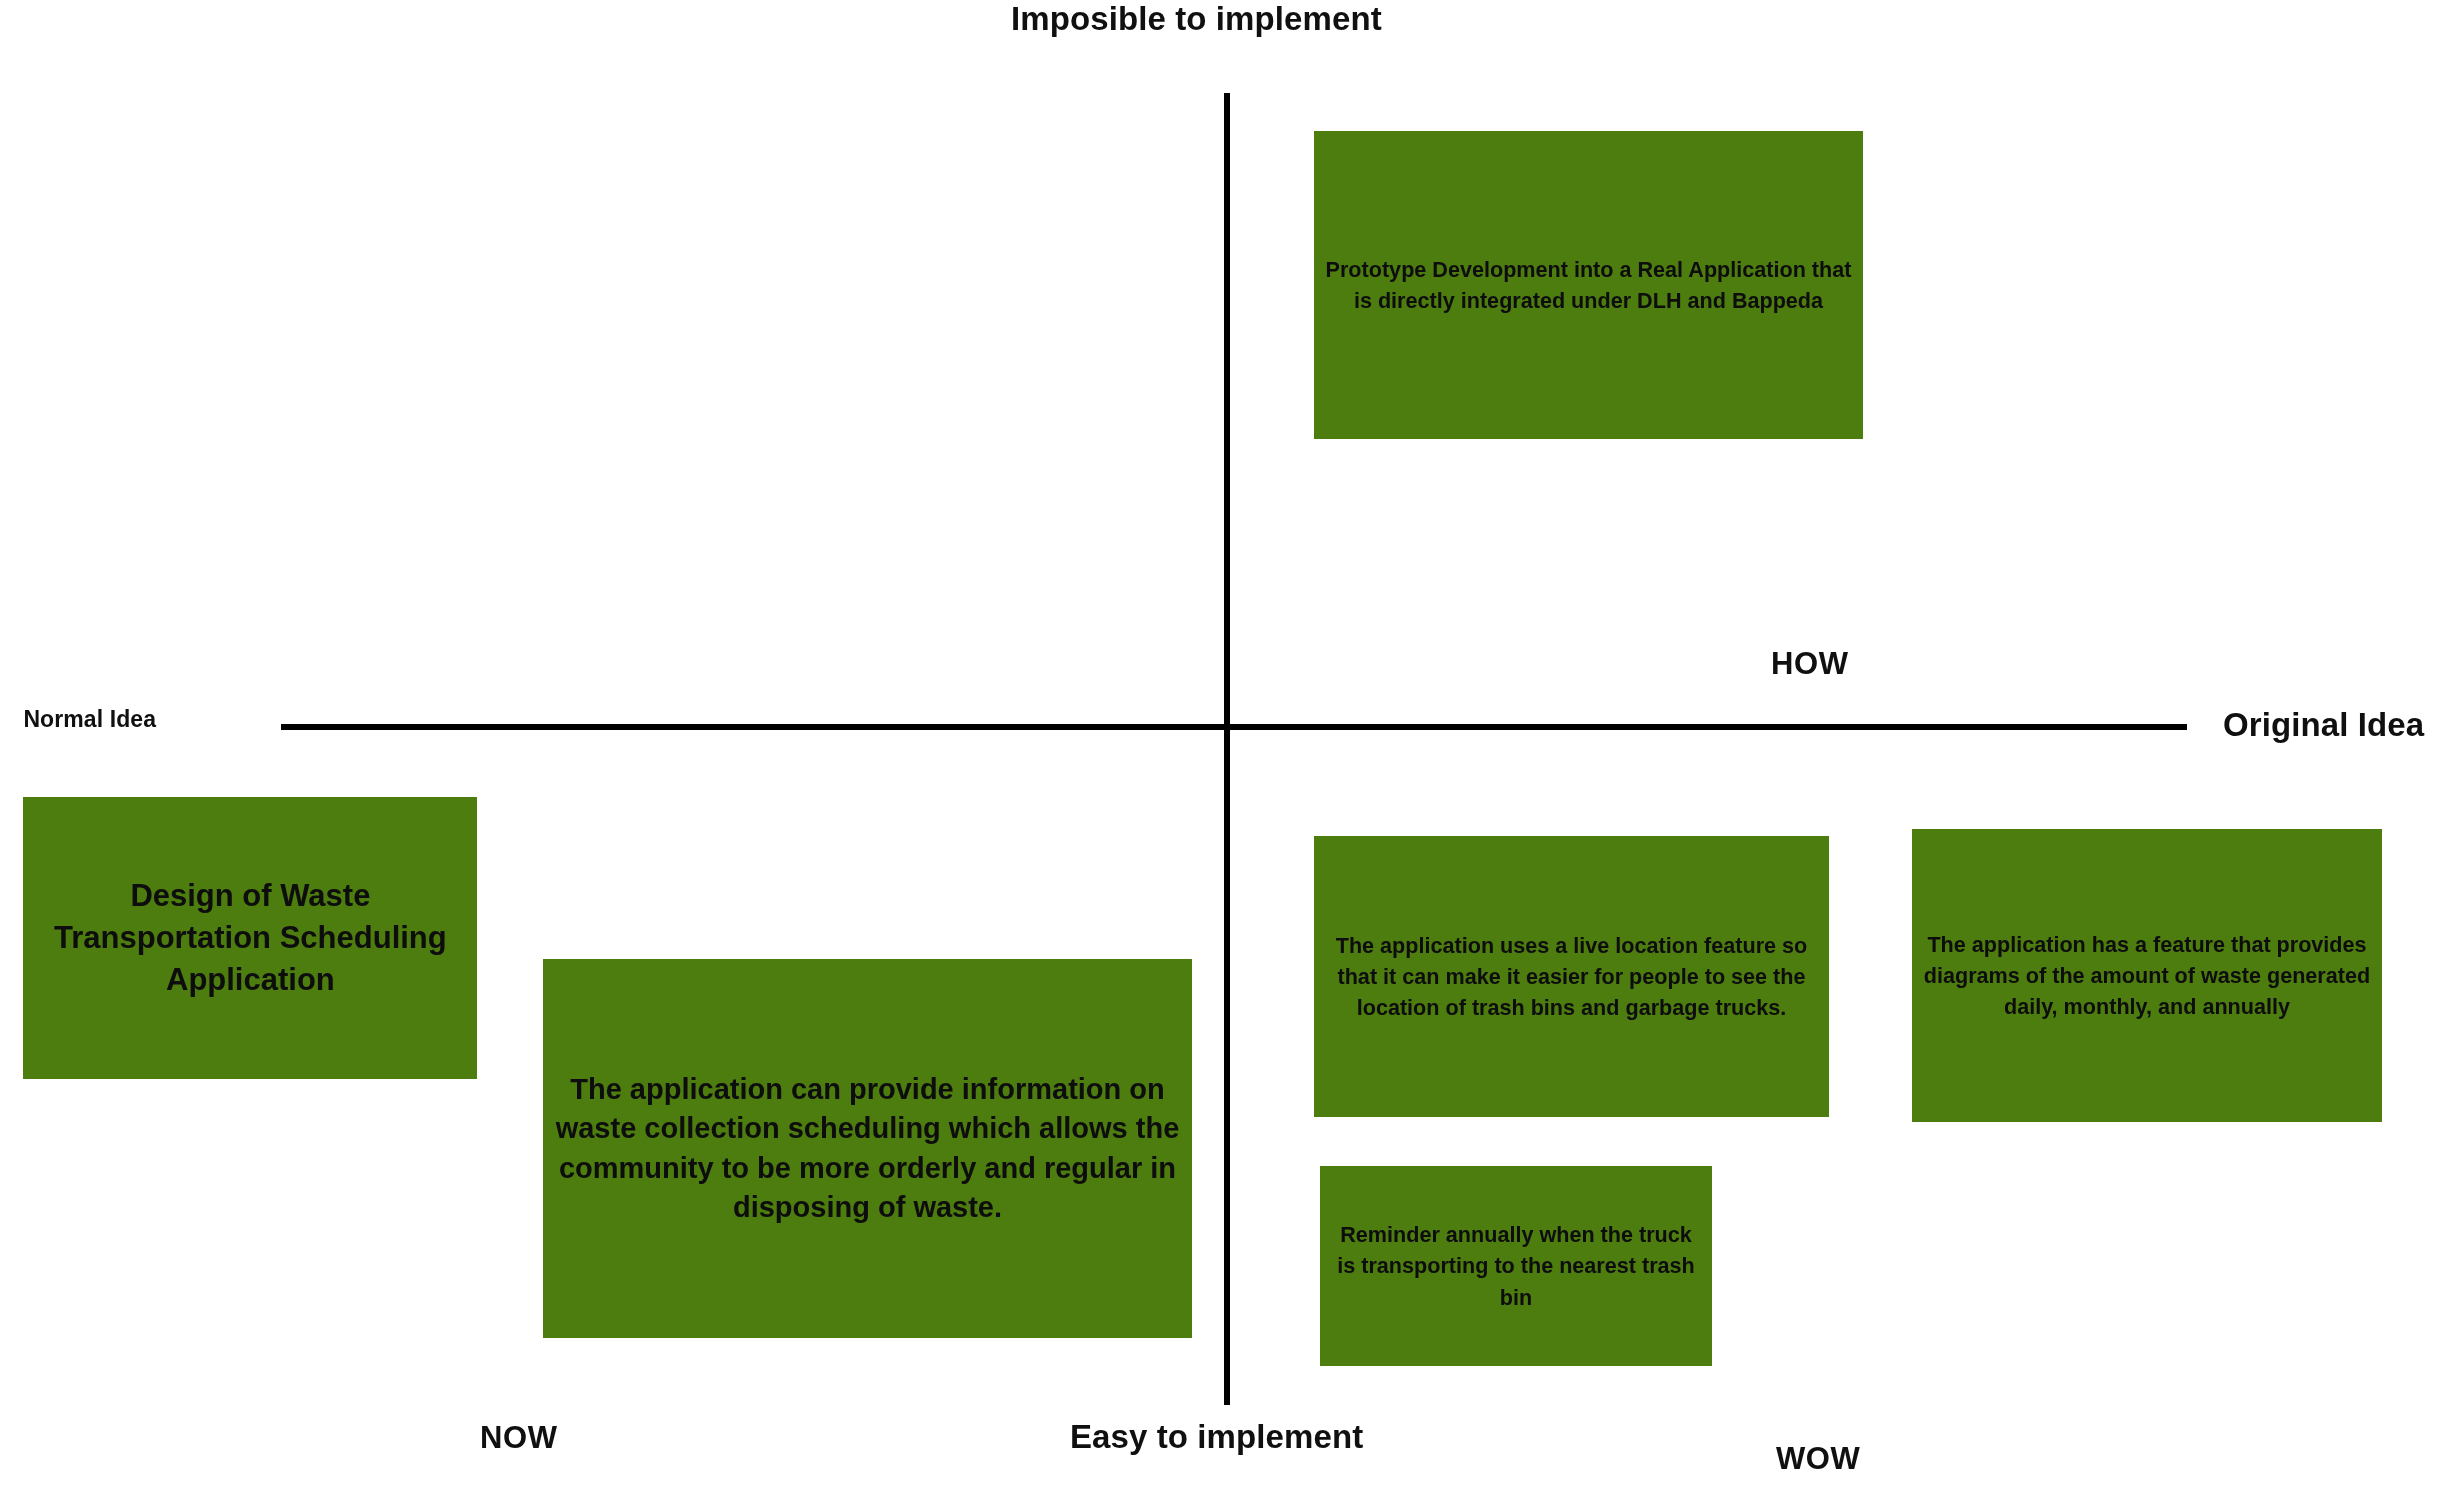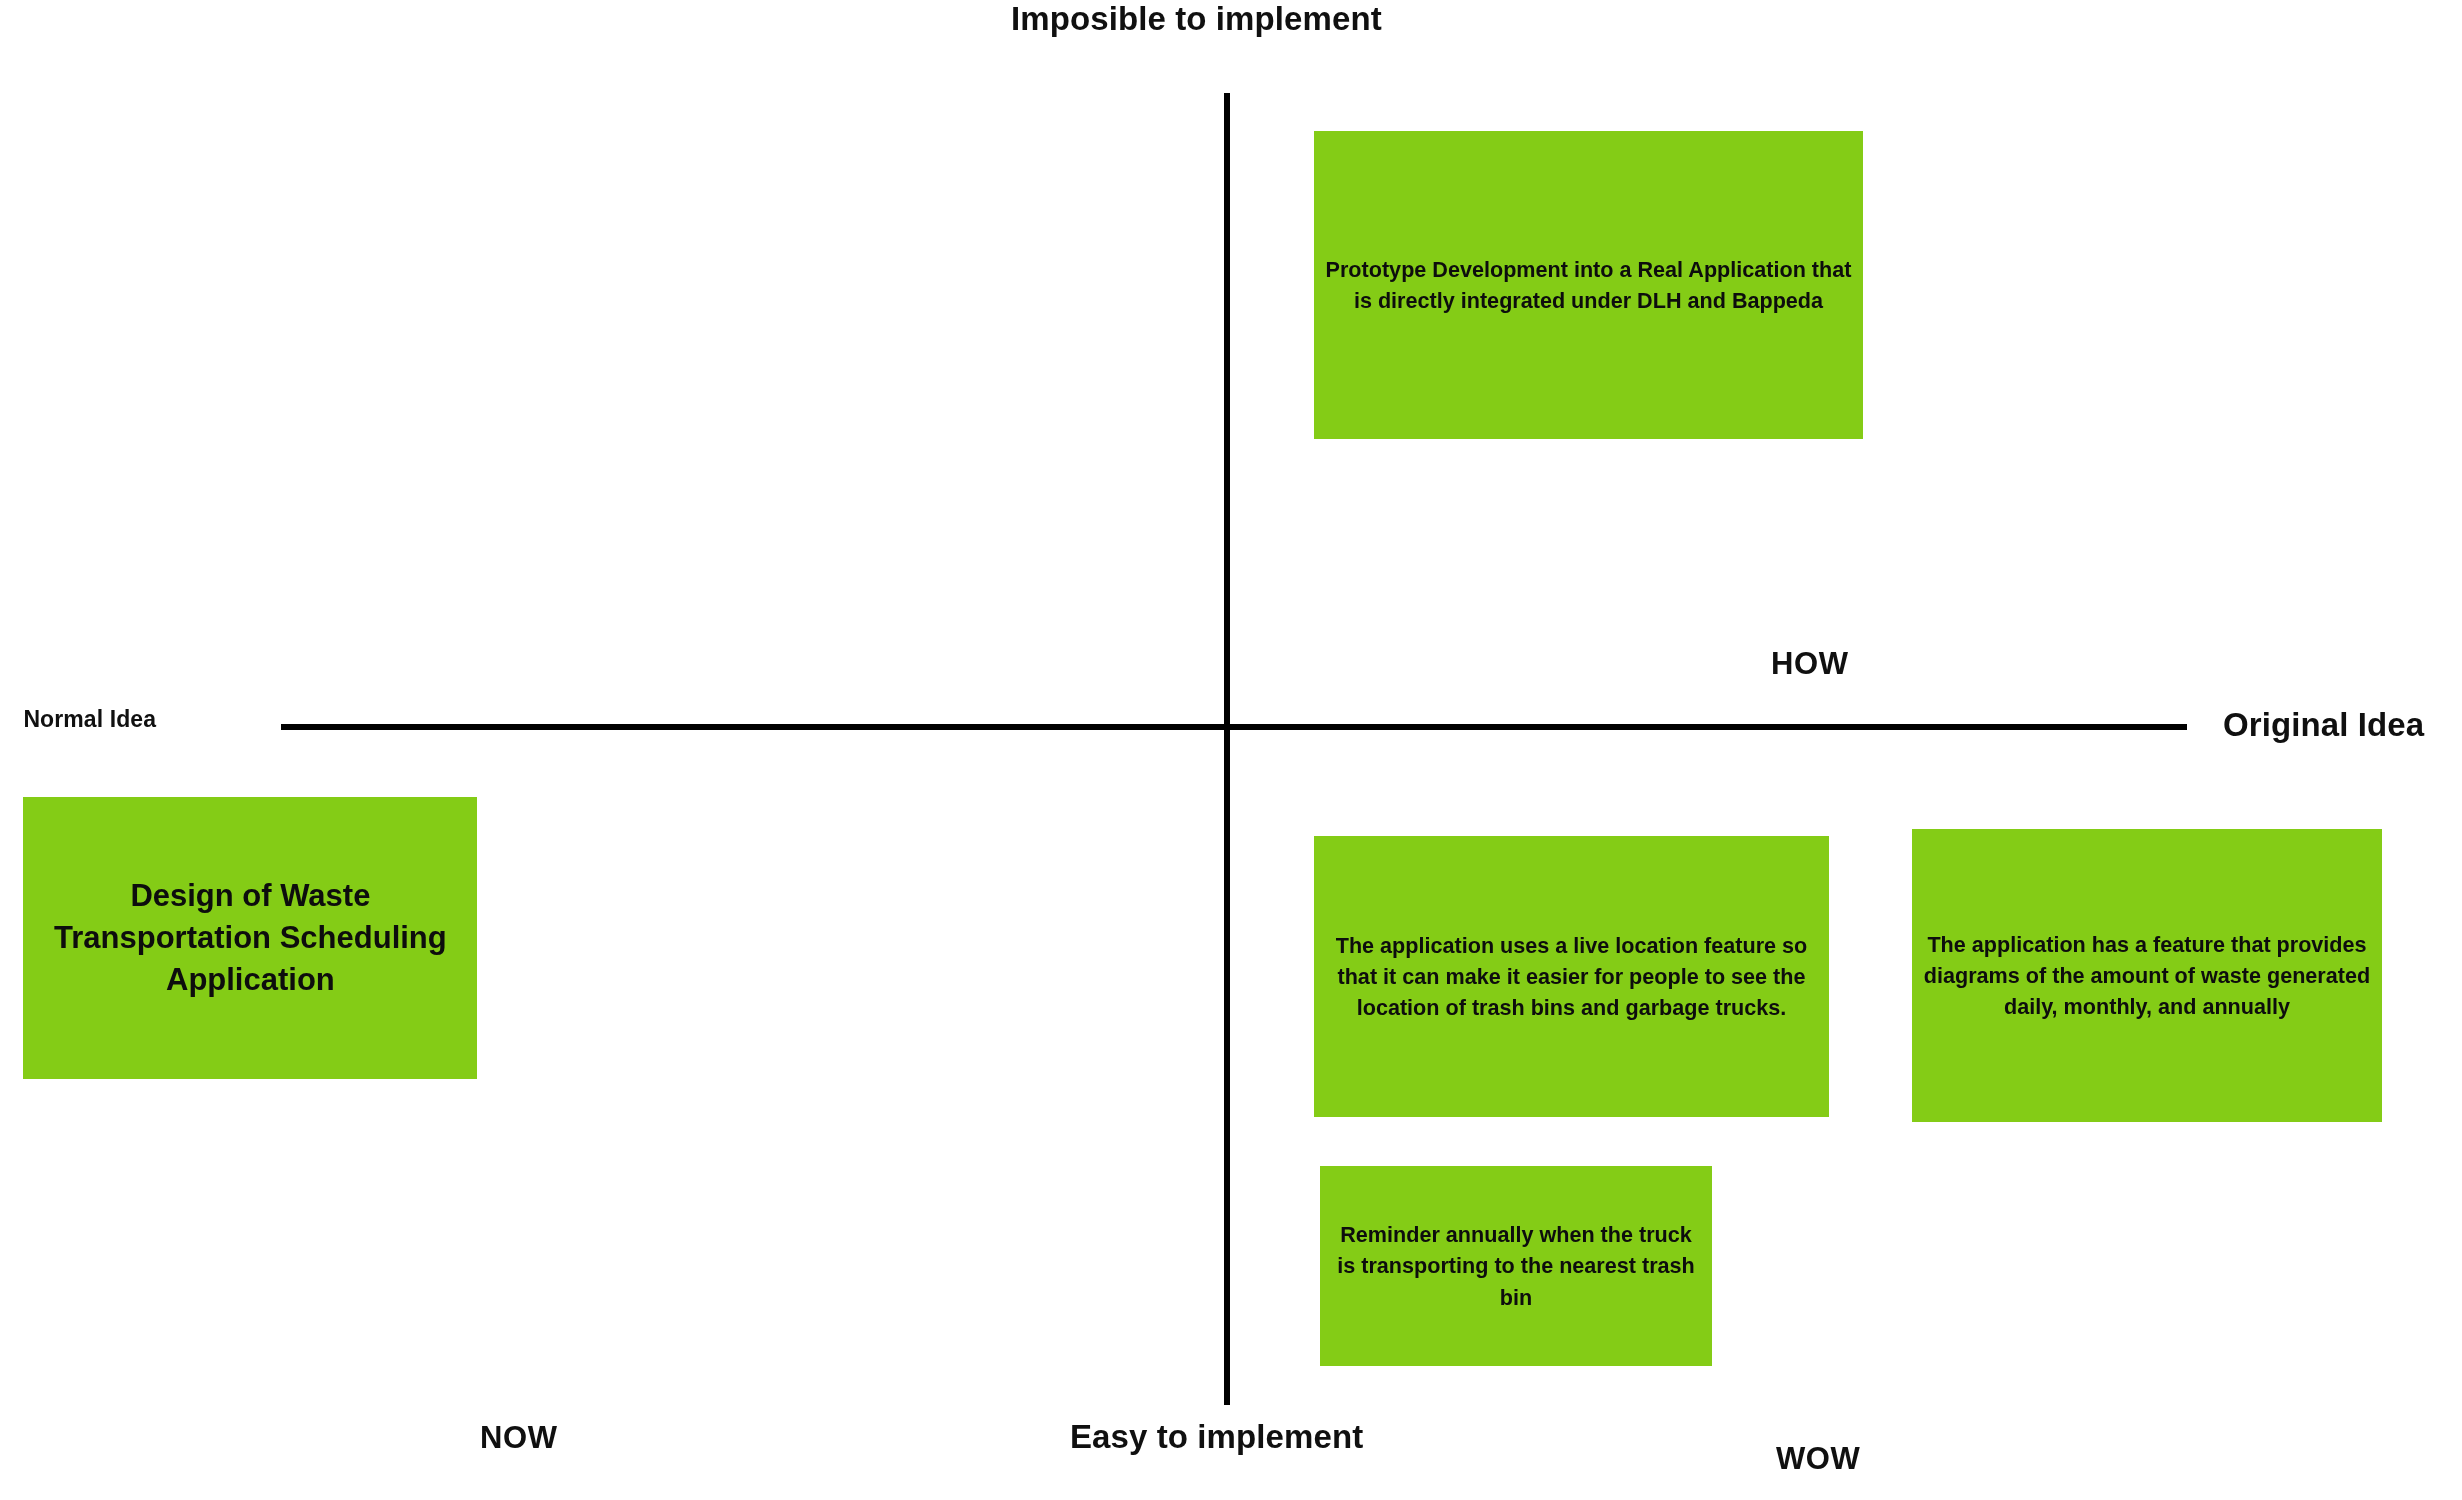--- a/index.html
+++ b/index.html
@@ -40,21 +40,21 @@
   }
   .label-top       { font-size: 33px; }
   .label-bottom    { font-size: 33px; }
   .label-left      { font-size: 23px; }
   .label-right     { font-size: 33px; }
   .quad-label      { font-size: 31px; font-weight: bold; letter-spacing: 0.6px; }
 
   
   .card {
     position: absolute;
-    background: #84cc16;
+    background: #4d7c0f;
     display: flex;
     align-items: center;
     justify-content: center;
     box-sizing: border-box;
   }
   .card-text {
     text-align: center;
     font-weight: bold;
     color: #0d0d0d;
     line-height: 1.33;
@@ -90,20 +90,23 @@
   <div class="axis-label quad-label" style="left:1776px; top:1420px;margin-top:21px;">WOW</div>
 
   <div class="card" style="left:1314px; top:131px; width:549px; height:308px;">
     <div class="card-text t-sm">Prototype Development into a Real Application that is directly integrated under DLH and Bappeda</div>
   </div>
 
   <div class="card" style="left:23.4px; top:797px; width:454px; height:282px;">
     <div class="card-text t-lg">Design of Waste Transportation Scheduling Application</div>
   </div>
 
+  <div class="card" style="left:543px; top:959px; width:649px; height:379px;">
+    <div class="card-text t-md">The application can provide information on waste collection scheduling which allows the community to be more orderly and regular in disposing of waste.</div>
+  </div>
 
   <div class="card" style="left:1314px; top:836px; width:515px; height:281px;">
     <div class="card-text t-sm">The application uses a live location feature so that it can make it easier for people to see the location of trash bins and garbage trucks.</div>
   </div>
 
   <div class="card" style="left:1912px; top:829px; width:470px; height:293px;">
     <div class="card-text t-sm">The application has a feature that provides diagrams of the amount of waste generated daily, monthly, and annually</div>
   </div>
 
   <div class="card" style="left:1320px; top:1166px; width:392px; height:200px;">

